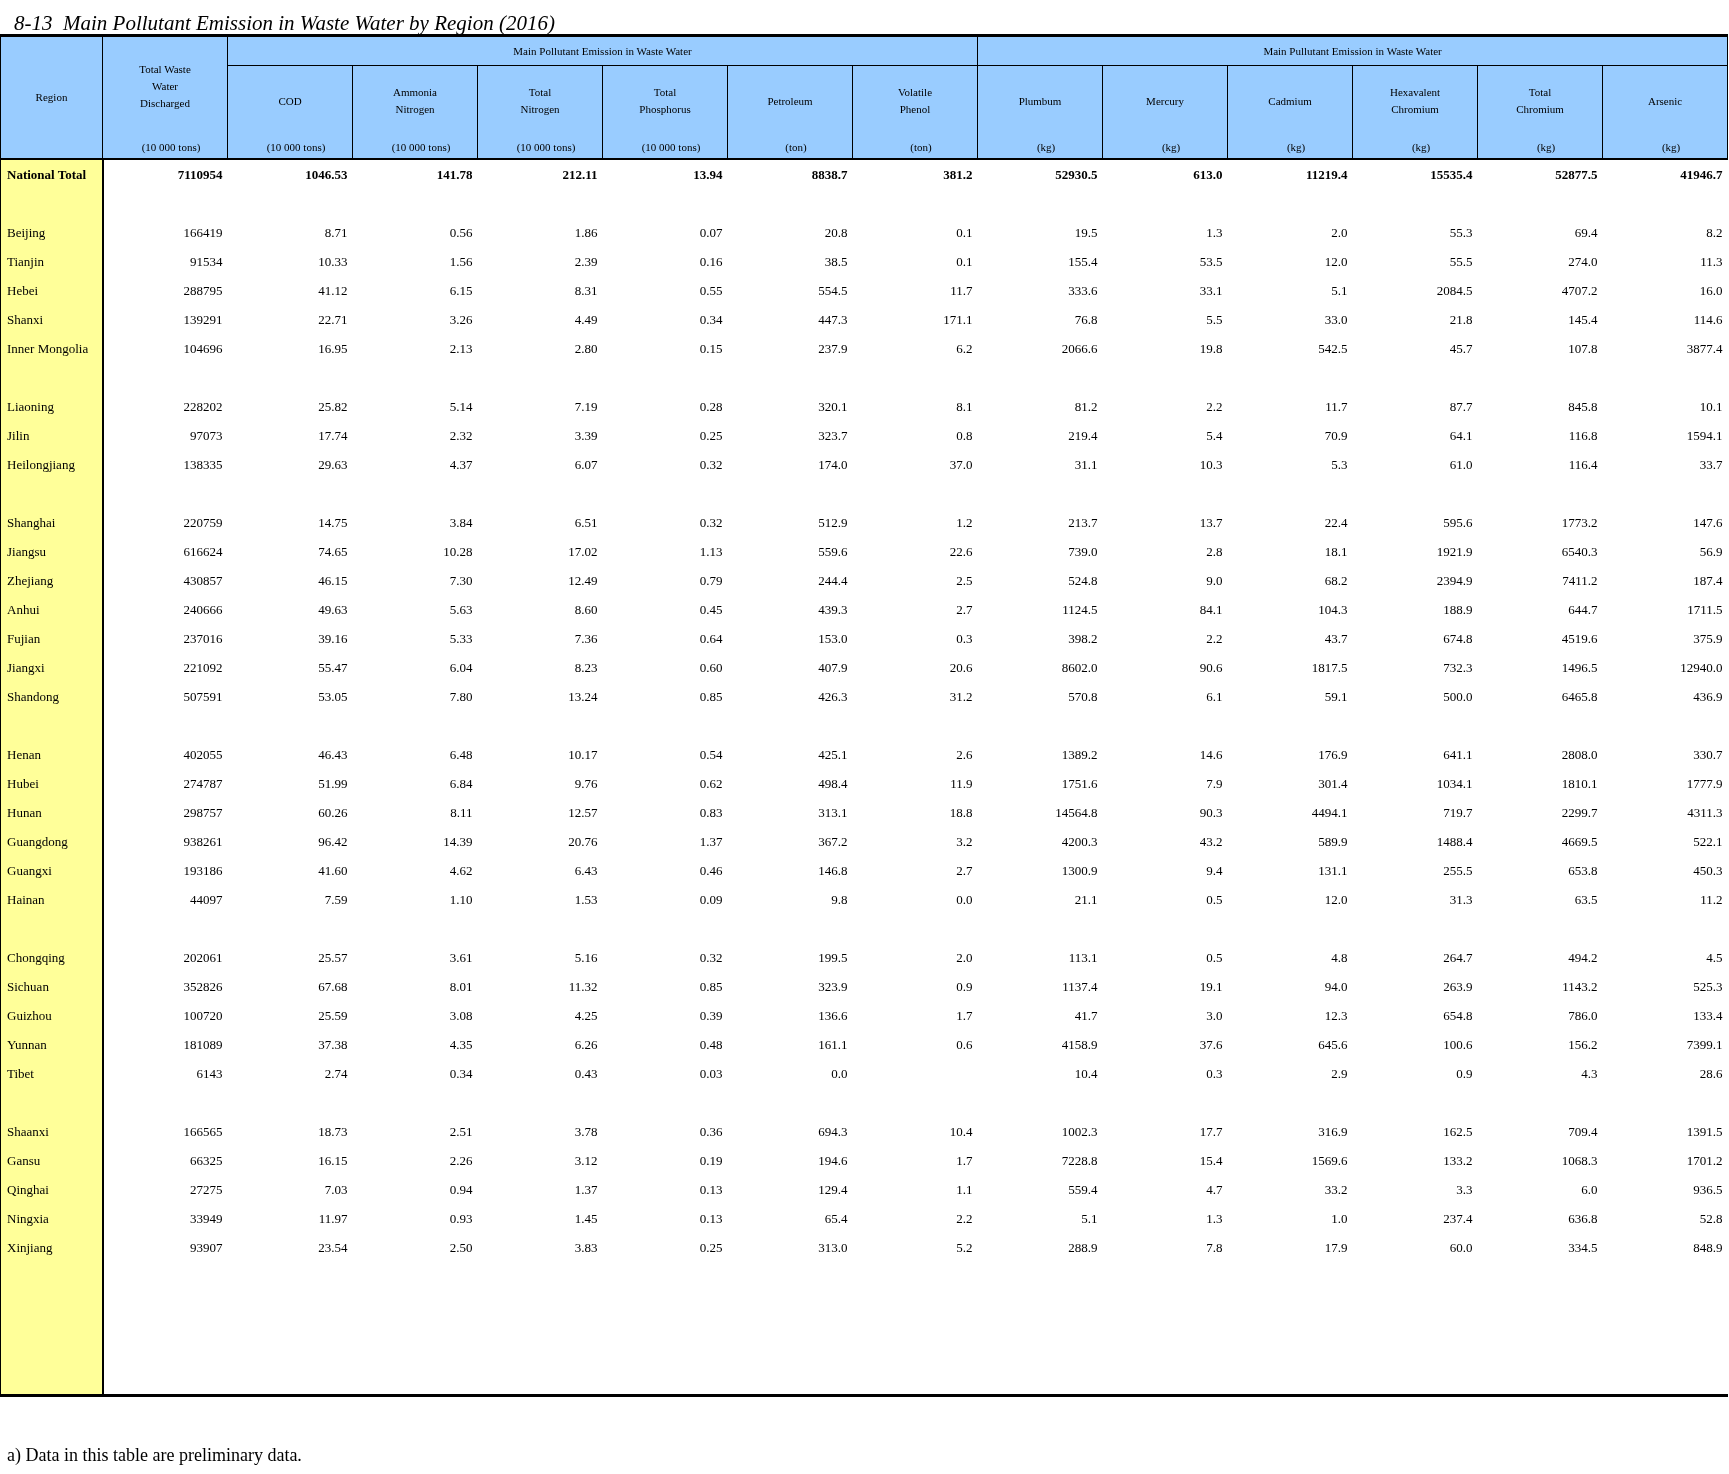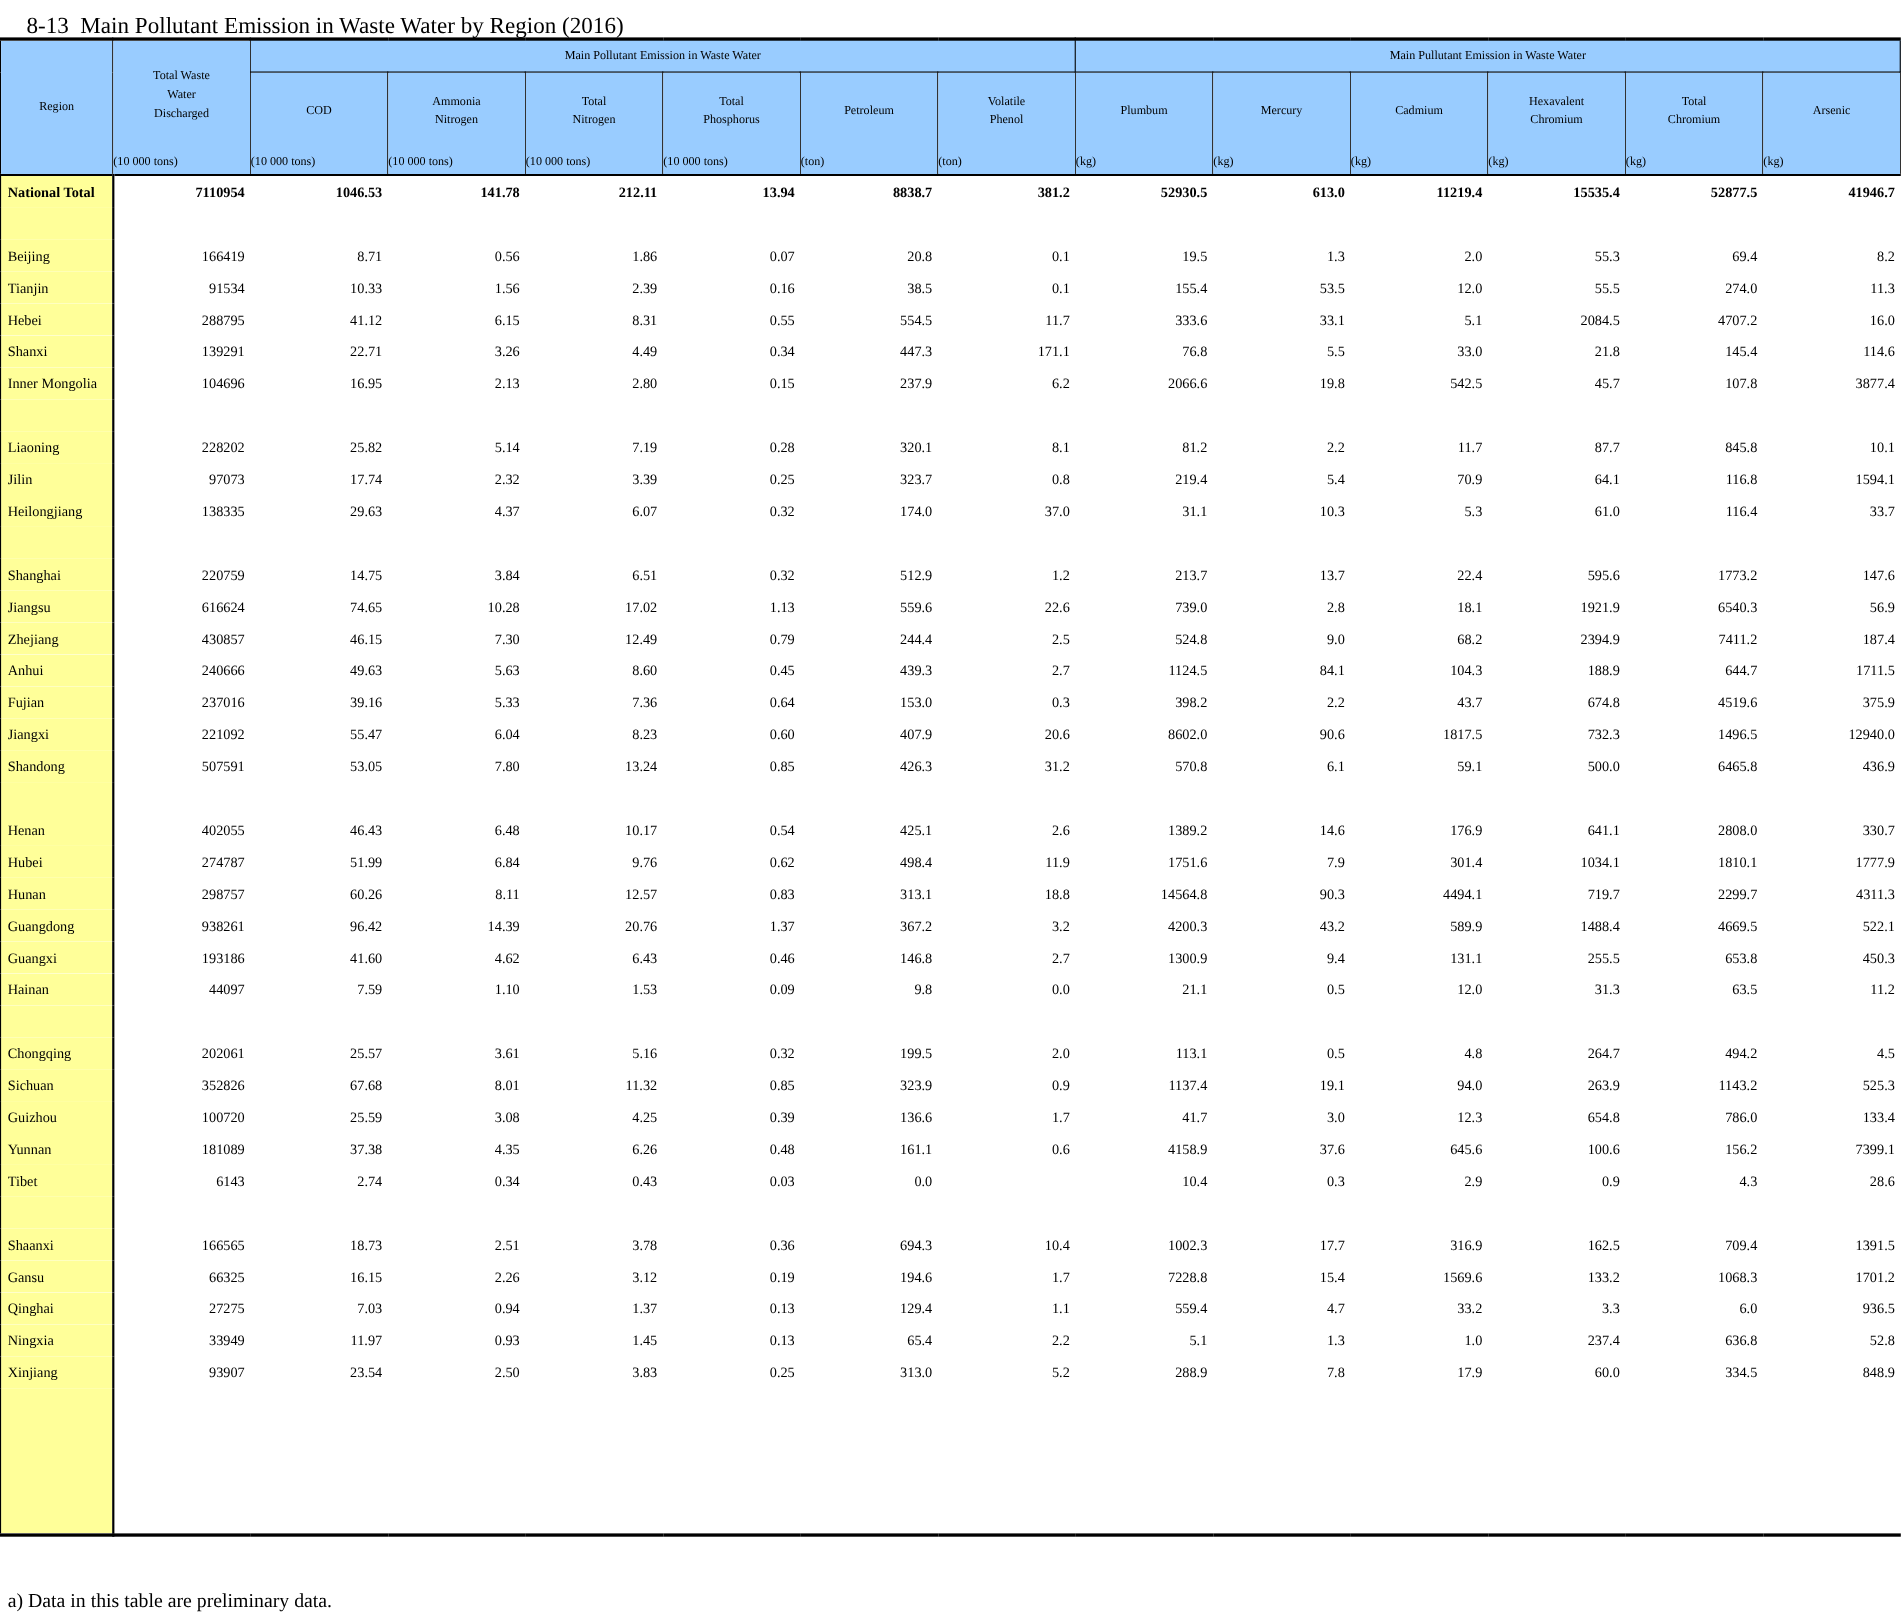--- a/index.html
+++ b/index.html
@@ -8,24 +8,25 @@
     --border:#000000;
   }
   html,body{margin:0;padding:0;background:#fff;}
   body{
     width:1729px;
     font-family:"Liberation Serif","DejaVu Serif",serif;
     color:#000;
   }
   .title{
     font-size:21px;
-    padding:11px 0 0 24px;
+    padding:11px 0 0 14px;
     height:34px;
     box-sizing:border-box;
     white-space:pre;
+    font-style:italic;
   }
   table{
     border-collapse:collapse;
     table-layout:fixed;
     width:1727px;
     border-top:3px solid var(--border);
     border-bottom:3px solid var(--border);
     border-left:1px solid var(--border);
   }
   thead th{
@@ -40,22 +41,22 @@
   th.group-h{vertical-align:middle;text-align:center;}
   th.col-h{height:92px;position:relative;}
   th.span-h{position:relative;}
   .names{
     position:absolute;top:0;bottom:22px;left:0;right:0;
     display:flex;flex-direction:column;justify-content:center;
     text-align:center;line-height:17px;
   }
   .names.no-unit{bottom:0;}
   .unit{
-    position:absolute;bottom:4px;left:0;right:0;
-    text-align:left;line-height:14px;
+    position:absolute;bottom:4px;left:12px;right:0;
+    text-align:center;line-height:14px;
   }
   thead{border-bottom:2px solid var(--border);}
   tbody td{
     font-size:13px;
     height:29px;
     padding:0 5px 0 0;
     text-align:right;
     vertical-align:middle;
     white-space:nowrap;
     overflow:hidden;

